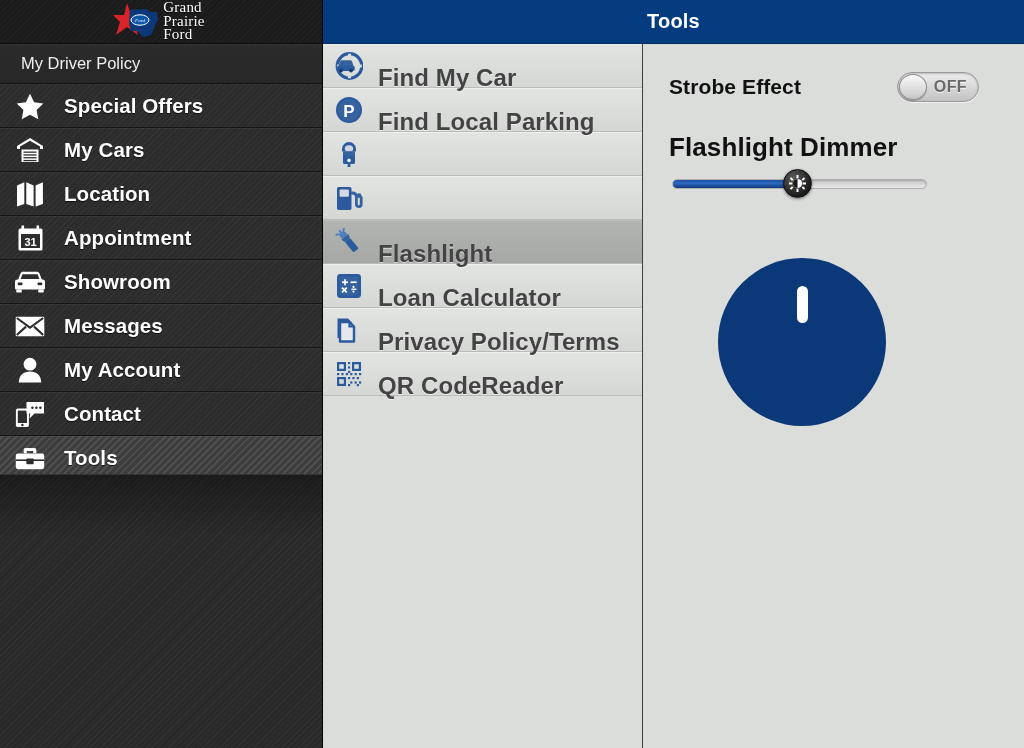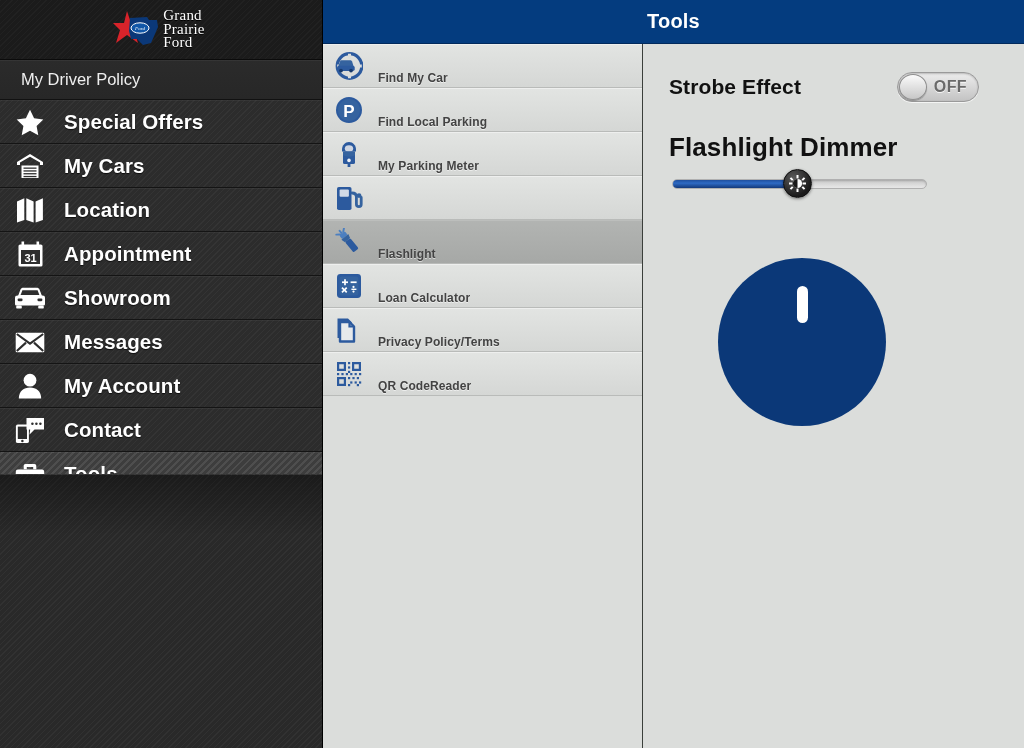--- a/index.html
+++ b/index.html
@@ -25,21 +25,21 @@
         -45deg,
         rgba(255,255,255,0.028) 0px,
         rgba(255,255,255,0.028) 1px,
         rgba(0,0,0,0.05) 1px,
         rgba(0,0,0,0.05) 4px);
     border-right: 1px solid #000;
     flex: 0 0 323px;
     overflow: hidden;
   }
   #sidebar-logo-bar {
-    height: 60px;
+    height: 44px;
     background: #1c1c1c;
     background-image: repeating-linear-gradient(
         -45deg,
         rgba(255,255,255,0.025) 0px,
         rgba(255,255,255,0.025) 1px,
         rgba(0,0,0,0.05) 1px,
         rgba(0,0,0,0.05) 4px);
     display: flex;
     align-items: center;
     justify-content: center;
@@ -173,21 +173,21 @@
     border-top-color: #bcbebc;
   }
   .tool-icon {
     width: 30px; height: 30px;
     margin-right: 14px;
     flex: 0 0 30px;
     display: flex; align-items: center; justify-content: center;
   }
   .tool-icon svg { display: block; }
   .tool-label {
-    font-size: 12px;
+    font-size: 24px;
     font-weight: bold;
     color: #434343;
     letter-spacing: 0.1px;
     text-shadow: 0 1px 0 rgba(255,255,255,0.55);
     margin-top: 24px;
   }
 
   
   #detail {
     flex: 1 1 auto;
@@ -476,21 +476,20 @@
           <span class="tool-icon">
             <svg width="28" height="28" viewBox="0 0 28 28">
               <path d="M7 9.5 C7 5.2 10.2 2 14 2 C17.8 2 21 5.2 21 9.5 L21 11.5 L7 11.5 Z" fill="#2c5a9e"></path>
               <ellipse cx="14" cy="8.6" rx="4.2" ry="3.4" fill="#cfd6e2"></ellipse>
               <rect x="8" y="11.5" width="12" height="12.5" rx="1.6" fill="#2c5a9e"></rect>
               <path d="M8 11.5 L20 11.5 L20 15 C18 17.2 10 17.2 8 15 Z" fill="#35639f"></path>
               <circle cx="14" cy="20.4" r="1.8" fill="#eef1f5"></circle>
               <rect x="12.6" y="24" width="2.8" height="3" fill="#2c5a9e"></rect>
             </svg>
           </span>
-          <span class="tool-label">My Parking Meter</span>
         </div>
 
         <div class="tool-item">
           <span class="tool-icon">
             <svg width="28" height="28" viewBox="0 0 28 28">
               <rect x="2" y="3" width="14.5" height="23" rx="1.8" fill="#2c5a9e"></rect>
               <rect x="4.6" y="5.6" width="9.3" height="7.2" rx="1" fill="#d3dae6"></rect>
               <path d="M17 9 C20 9 21.4 10.6 21.4 13 L21.4 20.2 C21.4 21.6 22.6 22.6 24 22.6 C25.3 22.6 26.2 21.6 26.2 20.2 L26.2 13.5" fill="none" stroke="#35639f" stroke-width="2.8" stroke-linecap="round"></path>
               <circle cx="24" cy="11.6" r="2.4" fill="#35639f"></circle>
             </svg>

